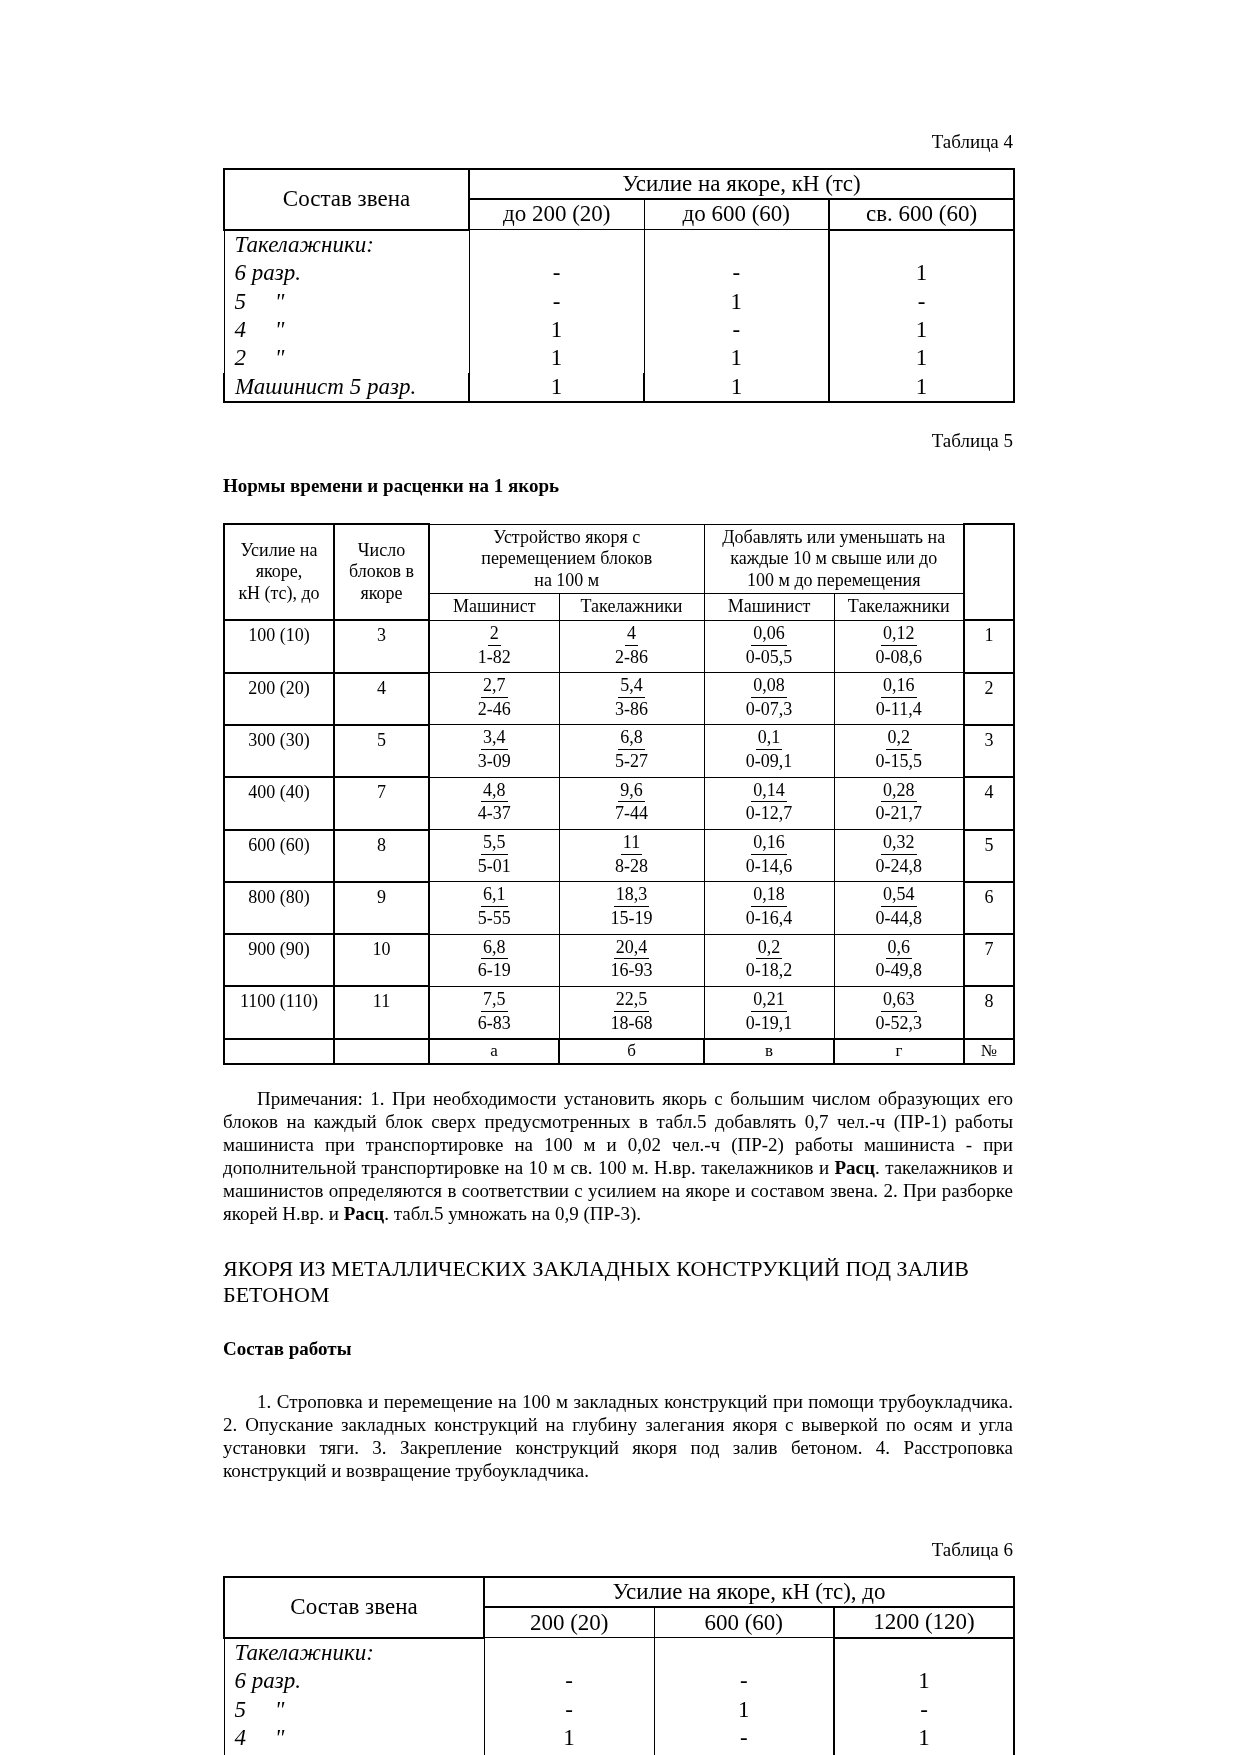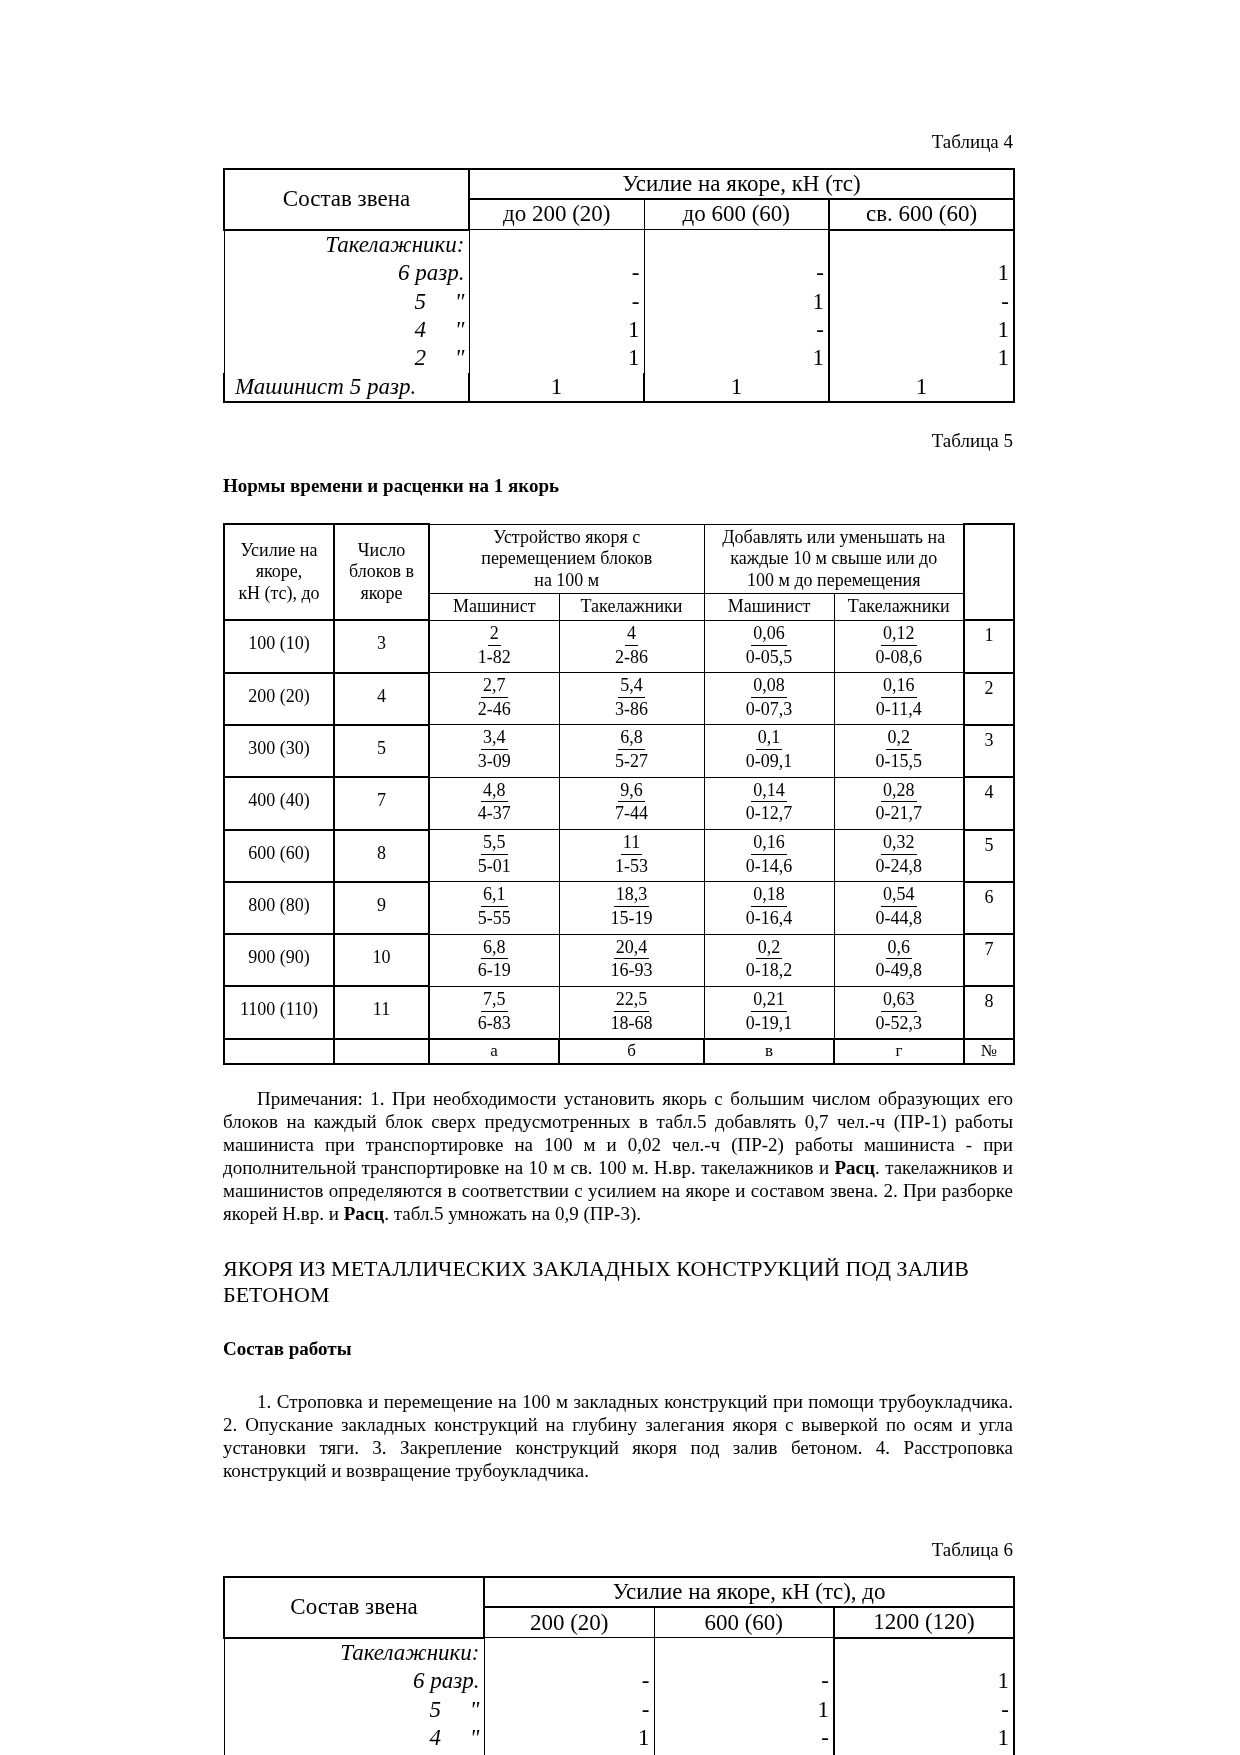--- a/index.html
+++ b/index.html
@@ -57,28 +57,28 @@
 
   
   table.crew { }
   table.crew td { height: 25px; line-height: 1.15; }
   table.crew .hdr { text-align: center; }
   table.crew .crew-label {
     font-style: italic;
     white-space: pre;
     padding-left: 10px;
   }
-  table.crew .nb { border-bottom: none; text-align: right; }
+  table.crew .nb { border-bottom: none; }
   table.crew .nt { border-top: none; }
 
   
   table.norms { font-size: 18px; }
   table.norms td { line-height: 1.2; }
   table.norms .hdrcell { text-align: center; vertical-align: middle; padding: 2px 3px; }
-  table.norms .rowlabel { text-align: center; vertical-align: top; padding-top: 12px; }
+  table.norms .rowlabel { text-align: center; vertical-align: top; padding-top: 4px; }
   table.norms .frac {
     text-align: center;
     padding: 2px 3px 4px 3px;
   }
   .num {
     display: inline-block;
     border-bottom: 1px solid #000;
     padding: 0 2px 1px 2px;
     line-height: 1.15;
   }
@@ -269,21 +269,21 @@
           <td class="frac"><span class="num">9,6</span><span class="den">7-44</span></td>
           <td class="frac"><span class="num">0,14</span><span class="den">0-12,7</span></td>
           <td class="frac"><span class="num">0,28</span><span class="den">0-21,7</span></td>
           <td class="idx outer">4</td>
         </tr>
 
         <tr>
           <td class="rowlabel outer">600 (60)</td>
           <td class="rowlabel outer">8</td>
           <td class="frac"><span class="num">5,5</span><span class="den">5-01</span></td>
-          <td class="frac"><span class="num">11</span><span class="den">1-53</span></td>
+          <td class="frac"><span class="num">11</span><span class="den">8-28</span></td>
           <td class="frac"><span class="num">0,16</span><span class="den">0-14,6</span></td>
           <td class="frac"><span class="num">0,32</span><span class="den">0-24,8</span></td>
           <td class="idx outer">5</td>
         </tr>
 
         <tr>
           <td class="rowlabel outer">800 (80)</td>
           <td class="rowlabel outer">9</td>
           <td class="frac"><span class="num">6,1</span><span class="den">5-55</span></td>
           <td class="frac"><span class="num">18,3</span><span class="den">15-19</span></td>

